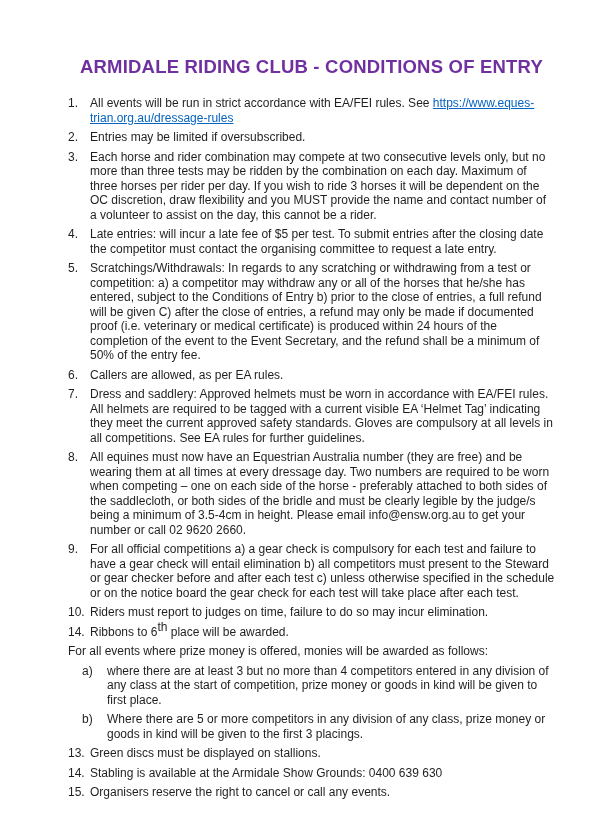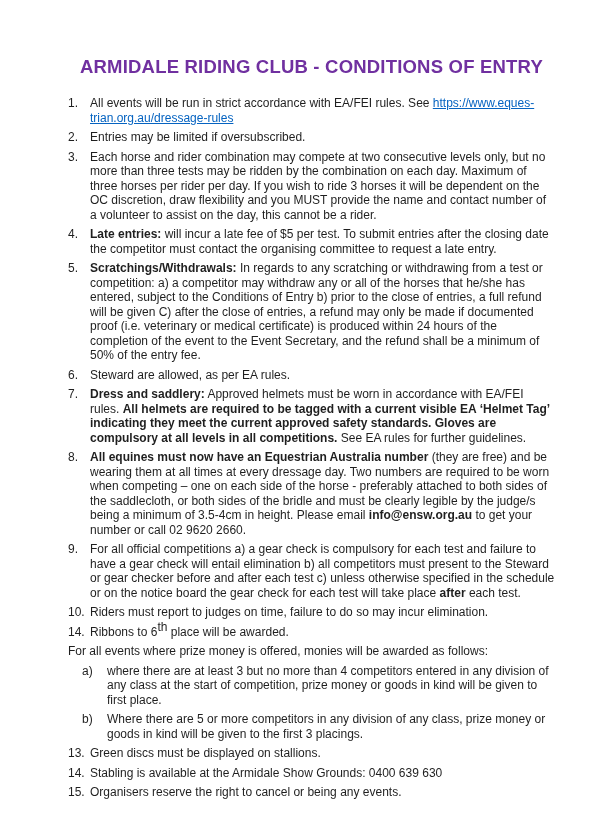--- a/index.html
+++ b/index.html
@@ -27,21 +27,21 @@
   .list { font-size: 12px; line-height: 14.5px; }
   .item {
     display: flex;
     margin-bottom: 5px;
   }
   .num {
     width: 22px;
     flex: none;
   }
   .body { flex: 1; }
-  .b { font-weight: bold; }
+  .b { font-weight: normal; }
   a.link {
     color: var(--link-color, #0563C1);
     text-decoration: underline;
     cursor: pointer;
   }
   sup.ord {
     font-size: 12px;
     line-height: 0;
     vertical-align: super;
   }
@@ -84,21 +84,21 @@
       <div class="body"><span class="b">Late entries:</span><span> will incur a late fee of $5 per test. To submit entries after the closing date the competitor must contact the organising committee to request a late entry.</span></div>
     </div>
 
     <div class="item">
       <span class="num">5.</span>
       <div class="body"><span class="b">Scratchings/Withdrawals:</span><span> In regards to any scratching or withdrawing from a test or competition: a) a competitor may withdraw any or all of the horses that he/she has entered, subject to the Conditions of Entry b) prior to the close of entries, a full refund will be given C) after the close of entries, a refund may only be made if documented proof (i.e. veterinary or medical certificate) is produced within 24 hours of the completion of the event to the Event Secretary, and the refund shall be a minimum of 50% of the entry fee.</span></div>
     </div>
 
     <div class="item">
       <span class="num">6.</span>
-      <div class="body">Steward are allowed, as per EA rules.</div>
+      <div class="body">Callers are allowed, as per EA rules.</div>
     </div>
 
     <div class="item">
       <span class="num">7.</span>
       <div class="body"><span class="b">Dress and saddlery:</span><span> Approved helmets must be worn in accordance with EA/FEI rules. </span><span class="b">All helmets are required to be tagged with a current visible EA ‘Helmet Tag’ indicating they meet the current approved safety standards. Gloves are compulsory at all levels in all competitions.</span><span> See EA rules for further guidelines.</span></div>
     </div>
 
     <div class="item">
       <span class="num">8.</span>
       <div class="body"><span class="b">All equines must now have an Equestrian Australia number</span><span> (they are free) and be wearing them at all times at every dressage day. Two numbers are required to be worn when competing – one on each side of the horse - preferably attached to both sides of the saddlecloth, or both sides of the bridle and must be clearly legible by the judge/s being a minimum of 3.5-4cm in height. Please email </span><span class="b">info@ensw.org.au</span><span> to get your number or call 02 9620 2660.</span></div>
@@ -138,18 +138,18 @@
       <div class="body">Green discs must be displayed on stallions.</div>
     </div>
 
     <div class="item">
       <span class="num">14.</span>
       <div class="body">Stabling is available at the Armidale Show Grounds: 0400 639 630</div>
     </div>
 
     <div class="item">
       <span class="num">15.</span>
-      <div class="body">Organisers reserve the right to cancel or being any events.</div>
+      <div class="body">Organisers reserve the right to cancel or call any events.</div>
     </div>
 
 
   </div>
 </div>
 
 </body></html>

